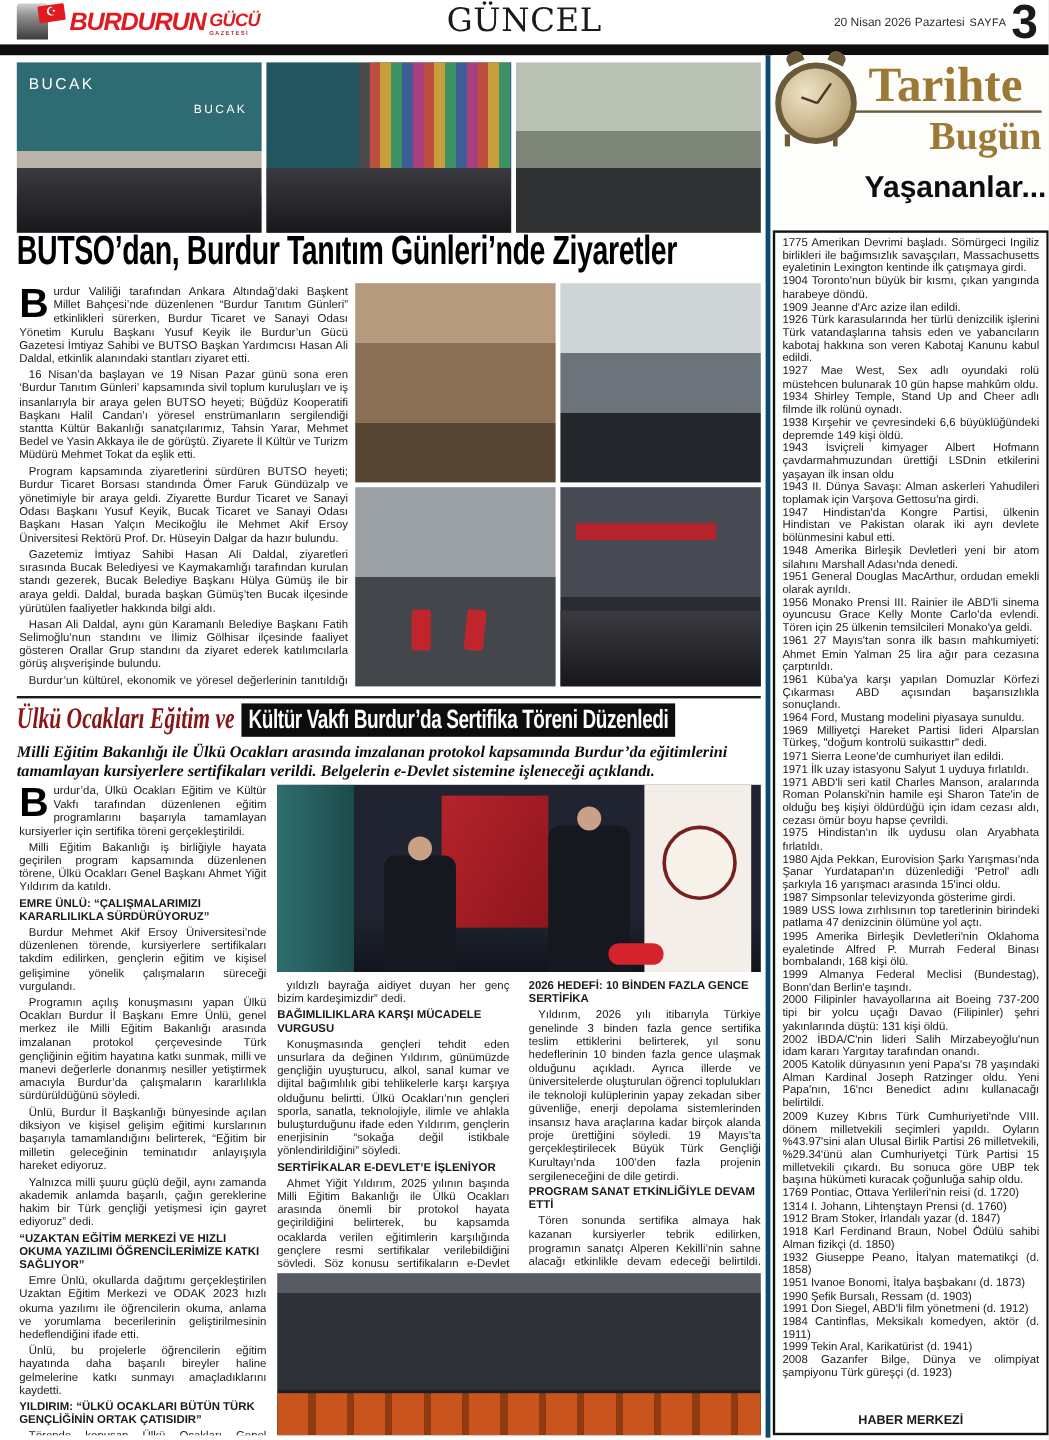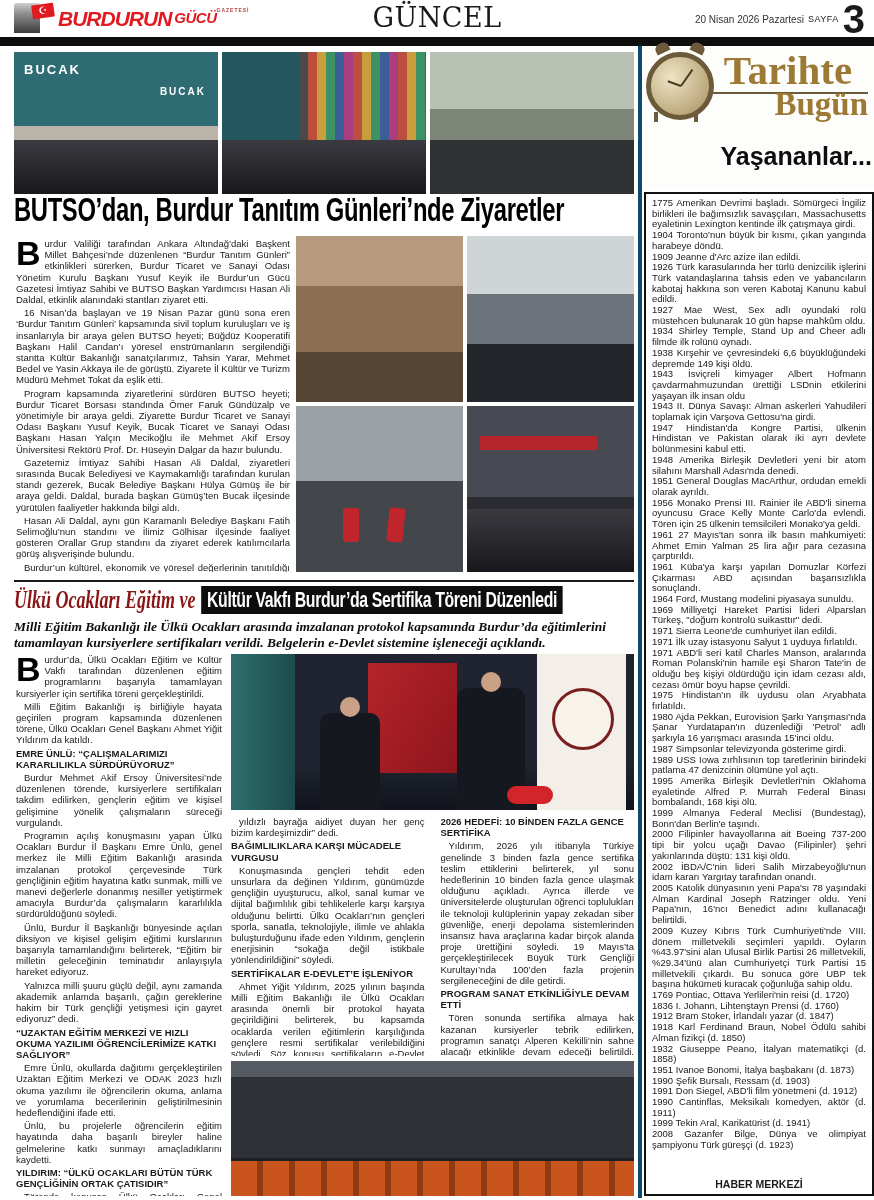--- a/index.html
+++ b/index.html
@@ -8,39 +8,39 @@
 
   
   .masthead{position:absolute;left:0;top:0;width:874px;height:38px;}
   .brand{position:absolute;left:14px;top:3px;display:flex;align-items:flex-start;}
   .portrait{width:26px;height:30px;background:linear-gradient(180deg,#cfcfcf 0%,#8f8f8f 35%,#3c3c3c 100%);
             border-radius:3px 3px 0 0;}
   .flag{width:22px;height:14px;background:#e01a1f;margin-left:-8px;margin-top:1px;transform:rotate(-8deg);
         color:#fff;font-size:10px;line-height:14px;text-align:center;border-radius:1px;}
   .brand-text{display:flex;align-items:flex-start;margin-left:4px;margin-top:4px;}
   .brand-main{color:#e01a1f;font-weight:700;font-style:italic;font-size:21px;letter-spacing:-1px;}
-  .brand-g{display:inline-flex;margin-left:3px;}
+  .brand-g{display:inline-flex;flex-direction:column;margin-left:3px;}
   .brand-g .g2{color:#e01a1f;font-weight:700;font-style:italic;font-size:15px;letter-spacing:-0.5px;line-height:15px;margin-top:3px;}
   .brand-sub{color:#b04040;font-size:5px;font-weight:700;letter-spacing:1px;line-height:6px;}
   .section-title{position:absolute;left:50%;top:2px;transform:translateX(-50%);
                  font-family:"DejaVu Serif","Liberation Serif",serif;font-weight:400;font-size:27px;letter-spacing:0.5px;}
   .pageinfo{position:absolute;right:10px;top:0;height:38px;display:flex;align-items:center;gap:4px;}
   .date{font-size:10px;color:#333;}
   .sayfa{font-size:9px;letter-spacing:0.5px;color:#222;}
   .pagenum{font-size:40px;font-weight:700;line-height:36px;letter-spacing:-1px;}
   .black-bar{position:absolute;left:0;top:37px;width:874px;height:9px;background:#0d0d0d;}
 
   
   .photo{position:relative;overflow:hidden;background:#8d9598;}
 
   
   .top-photos{position:absolute;left:14px;top:52px;width:620px;height:142px;display:flex;gap:4px;}
   .top-photos .photo{flex:1;}
   .ph-bucak{background:linear-gradient(180deg,#2e6b72 0 52%,#b9b3a8 52% 78%,#6e6a60 78% 100%);}
-  .bucak-label{position:absolute;color:#fff;font-weight:700;font-size:13px;letter-spacing:2px;}
+  .bucak-label{position:absolute;color:#fff;font-weight:400;font-size:13px;letter-spacing:2px;}
   .bucak-1{left:10px;top:10px;}
   .bucak-2{right:12px;top:34px;font-size:10px;}
   .ph-mosaic{background:linear-gradient(90deg,#23565e 0 38%,#4a4a4a 38% 100%);}
   .mosaic-wall{position:absolute;right:0;top:0;width:58%;height:70%;
      background:repeating-linear-gradient(90deg,#d94f3a 0 9px,#e8b33a 9px 18px,#3aa46a 18px 27px,#3a63a8 27px 36px,#c23a8a 36px 45px);
      opacity:.8;}
   .crowd-band{position:absolute;left:0;bottom:0;width:100%;height:38%;
      background:linear-gradient(180deg,#3a3a40 0,#17171c 100%);}
   .ph-meeting{background:linear-gradient(180deg,#b9c0b4 0 40%,#7d8578 40% 62%,#2f3133 62% 100%);}
 
@@ -110,21 +110,21 @@
   .clock::before{left:4px;transform:rotate(-25deg);}
   .clock::after{right:4px;transform:rotate(25deg);}
   .clock .hand{position:absolute;left:50%;top:50%;width:2px;height:20px;background:#4a3c22;transform-origin:top center;}
   .clock .hand.h2{height:14px;transform:rotate(110deg);}
   .clock .hand.h1{transform:rotate(215deg);}
   .clock-legs{position:absolute;left:10px;top:66px;width:44px;height:10px;
       background:linear-gradient(90deg,#6b5b3a 0 4px,transparent 4px calc(100% - 4px),#6b5b3a calc(100% - 4px));}
   .sb-t1{position:absolute;right:8px;top:2px;width:160px;text-align:center;
       font-family:"Liberation Serif",serif;font-weight:700;font-size:41px;line-height:44px;
       color:#9c7a35;border-bottom:2px solid #6b5b3a;}
-  .sb-t2{position:absolute;right:8px;top:40px;width:160px;text-align:right;
+  .sb-t2{position:absolute;right:8px;top:50px;width:160px;text-align:right;
       font-family:"Liberation Serif",serif;font-weight:700;font-size:33px;color:#9c7a35;}
   .sb-t3{position:absolute;right:4px;top:96px;width:200px;text-align:right;
       font-weight:700;font-size:25px;color:#0d0d0d;}
   .sb-box{position:absolute;left:2px;top:146px;right:2px;bottom:2px;border:2px solid #111;
       background:#fff;padding:4px 6px;display:flex;flex-direction:column;overflow:hidden;}
   .sb-list{flex:1;overflow:hidden;font-size:9.5px;line-height:10.7px;}
   .sb-list p{margin:0;text-align:justify;}
   .sb-byline{font-weight:700;text-align:center;font-size:10.5px;padding-top:2px;}
 </style>
 </head>
@@ -296,28 +296,28 @@
           <p>1980 Ajda Pekkan, Eurovision Şarkı Yarışması'nda Şanar Yurdatapan'ın düzenlediği 'Petrol' adlı şarkıyla 16 yarışmacı arasında 15'inci oldu.</p>
           <p>1987 Simpsonlar televizyonda gösterime girdi.</p>
           <p>1989 USS Iowa zırhlısının top taretlerinin birindeki patlama 47 denizcinin ölümüne yol açtı.</p>
           <p>1995 Amerika Birleşik Devletleri'nin Oklahoma eyaletinde Alfred P. Murrah Federal Binası bombalandı, 168 kişi ölü.</p>
           <p>1999 Almanya Federal Meclisi (Bundestag), Bonn'dan Berlin'e taşındı.</p>
           <p>2000 Filipinler havayollarına ait Boeing 737-200 tipi bir yolcu uçağı Davao (Filipinler) şehri yakınlarında düştü: 131 kişi öldü.</p>
           <p>2002 İBDA/C'nin lideri Salih Mirzabeyoğlu'nun idam kararı Yargıtay tarafından onandı.</p>
           <p>2005 Katolik dünyasının yeni Papa'sı 78 yaşındaki Alman Kardinal Joseph Ratzinger oldu. Yeni Papa'nın, 16'ncı Benedict adını kullanacağı belirtildi.</p>
           <p>2009 Kuzey Kıbrıs Türk Cumhuriyeti'nde VIII. dönem milletvekili seçimleri yapıldı. Oyların %43.97'sini alan Ulusal Birlik Partisi 26 milletvekili, %29.34'ünü alan Cumhuriyetçi Türk Partisi 15 milletvekili çıkardı. Bu sonuca göre UBP tek başına hükümeti kuracak çoğunluğa sahip oldu.</p>
           <p>1769 Pontiac, Ottava Yerlileri'nin reisi (d. 1720)</p>
-          <p>1836 I. Johann, Lihtenştayn Prensi (d. 1760)</p>
+          <p>1314 I. Johann, Lihtenştayn Prensi (d. 1760)</p>
           <p>1912 Bram Stoker, İrlandalı yazar (d. 1847)</p>
           <p>1918 Karl Ferdinand Braun, Nobel Ödülü sahibi Alman fizikçi (d. 1850)</p>
           <p>1932 Giuseppe Peano, İtalyan matematikçi (d. 1858)</p>
           <p>1951 Ivanoe Bonomi, İtalya başbakanı (d. 1873)</p>
           <p>1990 Şefik Bursalı, Ressam (d. 1903)</p>
           <p>1991 Don Siegel, ABD'li film yönetmeni (d. 1912)</p>
-          <p>1990 Cantinflas, Meksikalı komedyen, aktör (d. 1911)</p>
+          <p>1984 Cantinflas, Meksikalı komedyen, aktör (d. 1911)</p>
           <p>1999 Tekin Aral, Karikatürist (d. 1941)</p>
           <p>2008 Gazanfer Bilge, Dünya ve olimpiyat şampiyonu Türk güreşçi (d. 1923)</p>
         </div>
       <div class="sb-byline">HABER MERKEZİ</div>
     </div>
   </aside>
 
 </div>
 
 </body></html>

